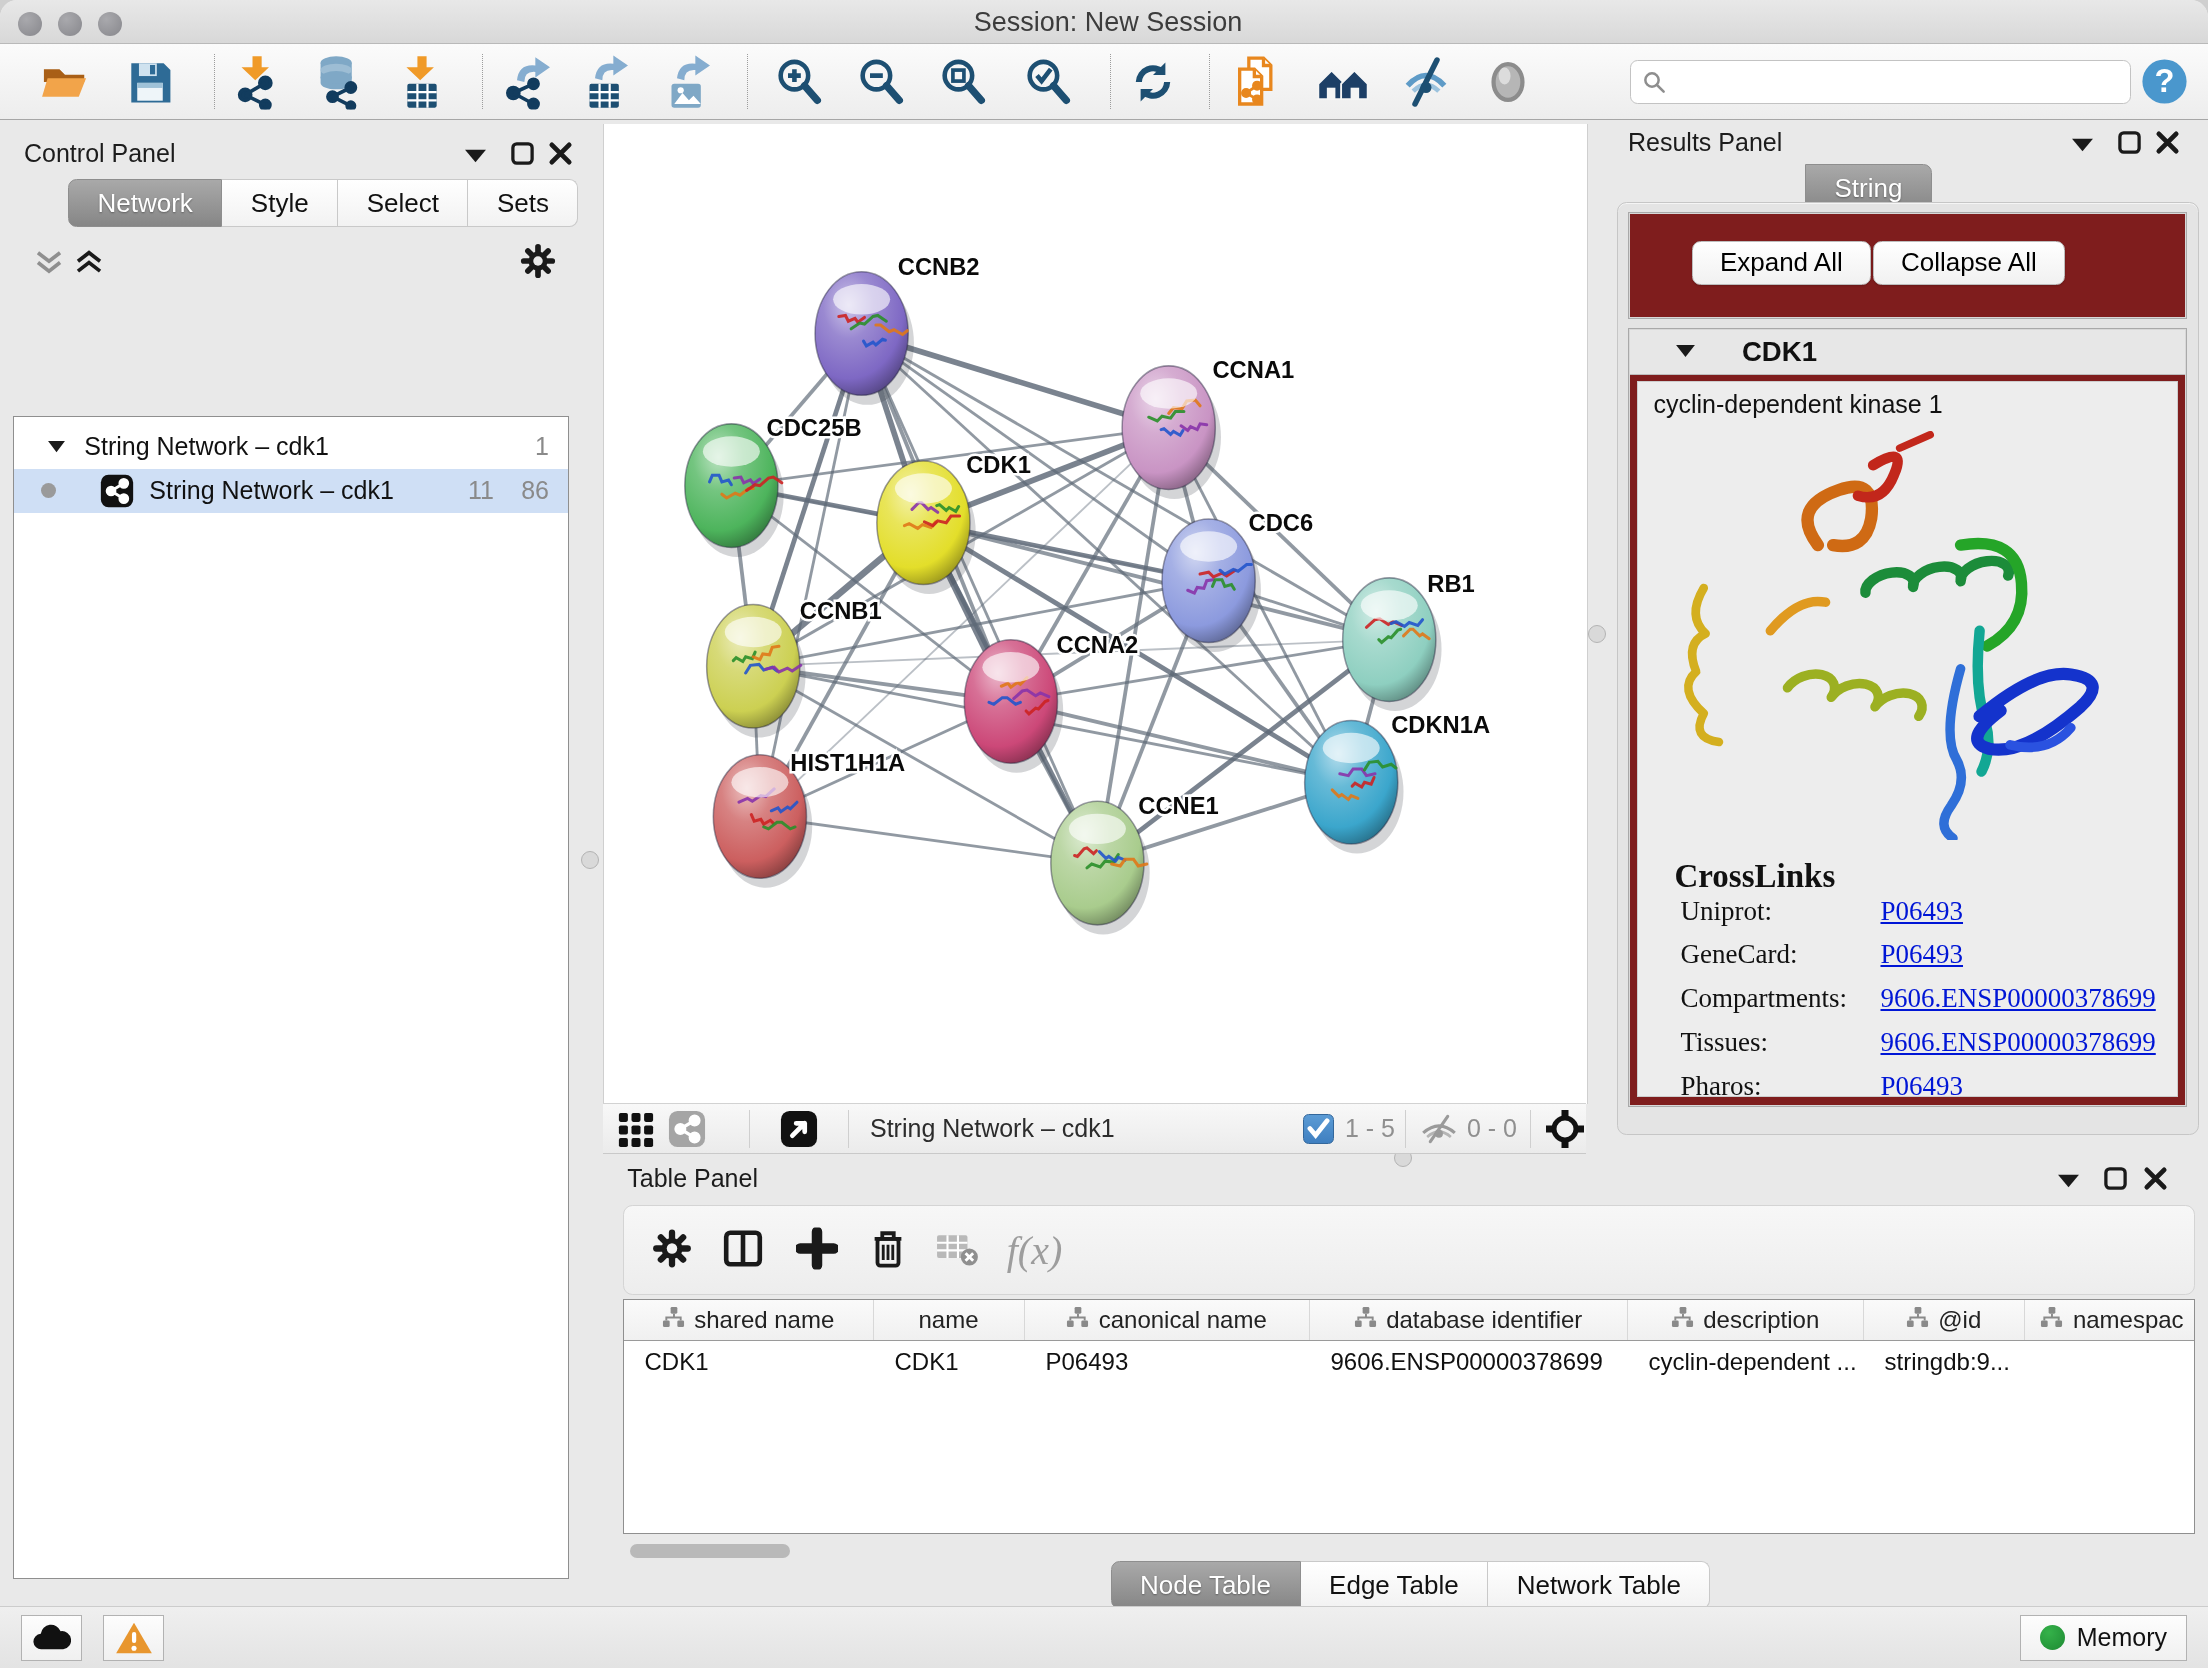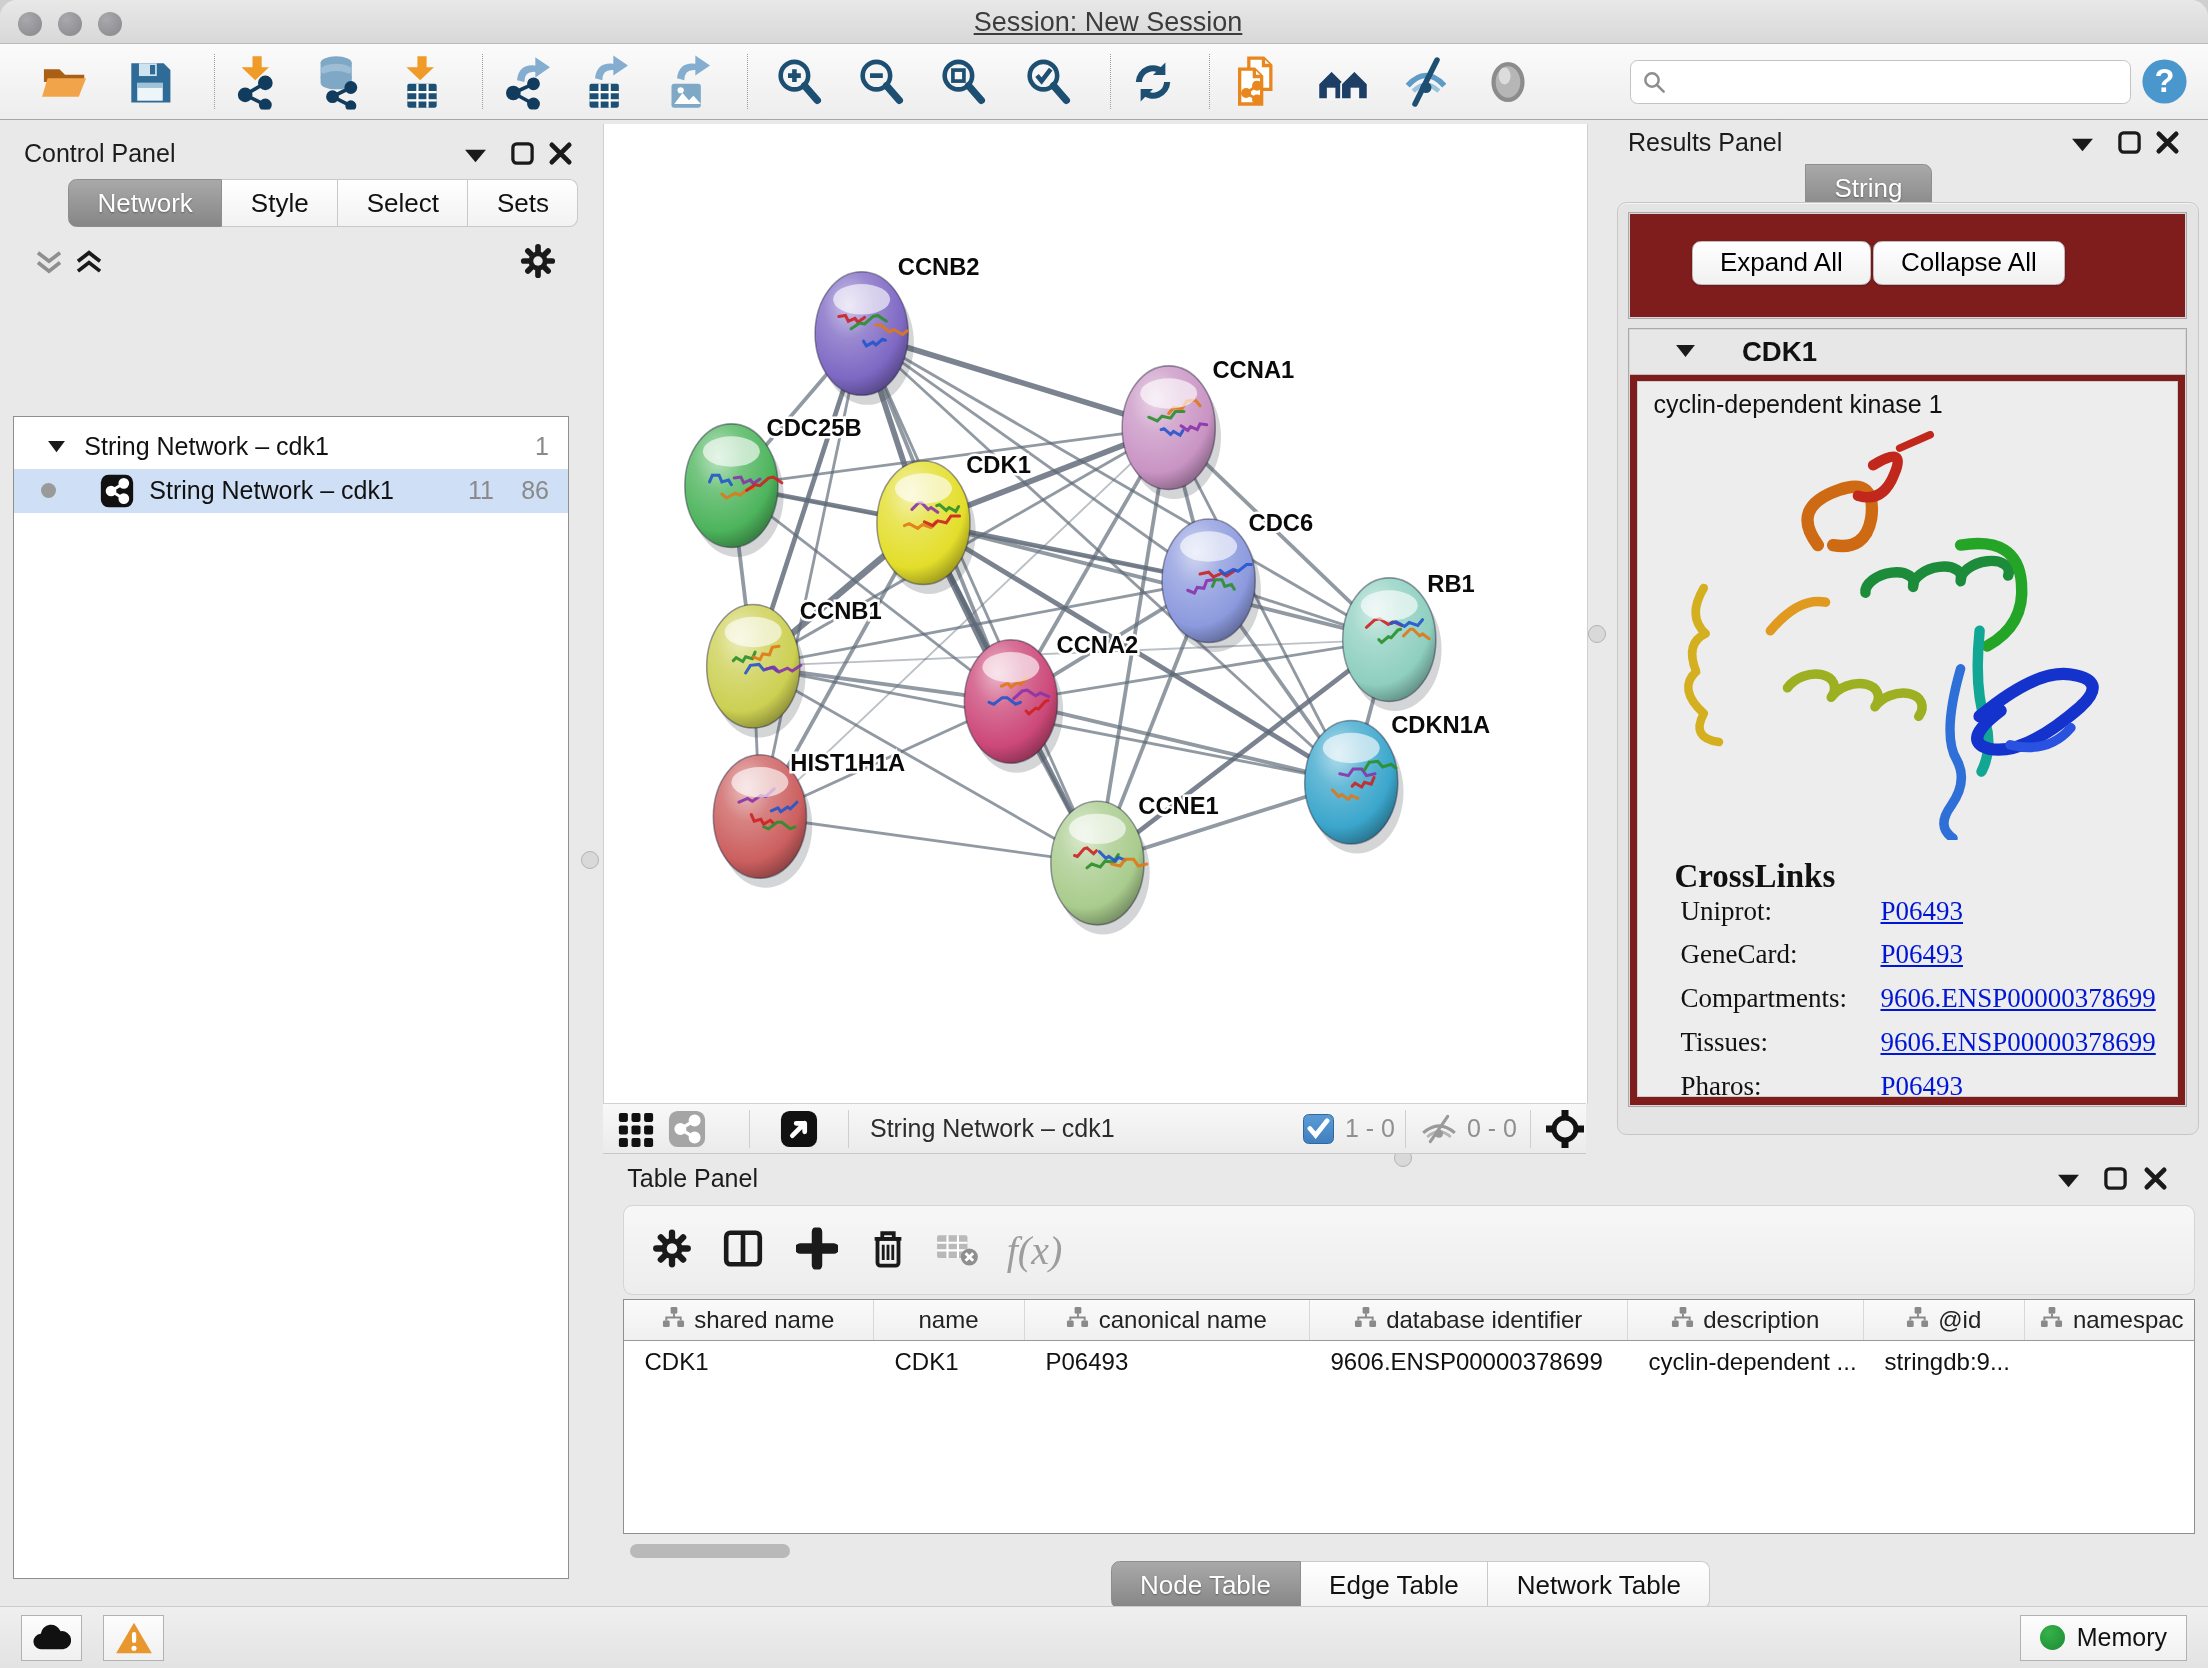--- a/index.html
+++ b/index.html
@@ -3,21 +3,21 @@
 <meta charset="utf-8">
 <style>
   html,body{margin:0;padding:0;background:#cfcfcf;}
   .window{position:relative;width:2208px;height:1668px;background:#e9e9e9;overflow:hidden;
           font-family:"Liberation Sans",sans-serif;color:#111;border-radius:17px 17px 0 0;}
   
   .titlebar{position:absolute;left:0;top:0;right:0;height:43px;background:linear-gradient(#e8e8e8,#d8d8d8);
             border-bottom:1px solid #b9b9b9;border-radius:17px 17px 0 0;}
   .tl-dot{position:absolute;top:12.4px;width:24px;height:24px;border-radius:50%;
           background:radial-gradient(circle at 35% 30%,#a9a9ad,#87878c);}
-  .win-title{position:absolute;left:8px;right:0;top:6.7px;text-align:center;font-size:27px;color:#3c3c3c;text-decoration:underline;}
+  .win-title{position:absolute;left:8px;right:0;top:6.7px;text-align:center;font-size:27px;color:#3c3c3c;}
   
   .toolbar{position:absolute;left:0;top:44px;right:0;height:75px;background:linear-gradient(#fbfbfb,#ededed);
            border-bottom:1px solid #a6a6a6;}
   .tbtn{position:absolute;top:50%;transform:translate(-50%,-50%);width:65px;height:65px;display:flex;
         align-items:center;justify-content:center;}
   .tdiv{position:absolute;top:9.5px;height:55px;border-left:1.9px dotted #9c9c9c;}
   .search-field{position:absolute;left:1630px;top:16px;width:476px;height:42px;background:#fff;
                 border:1px solid #c3c3c3;border-radius:7.6px;display:flex;align-items:center;padding:0 11.4px;}
   .search-field input{border:none;outline:none;font-size:23px;flex:1;background:transparent;
                       font-family:"Liberation Sans",sans-serif;margin-left:9.5px;}
@@ -599,21 +599,21 @@
       <rect x="1" y="1" width="38" height="38" rx="9" fill="#111"></rect>
       <path d="M13 27 26 14M26 14h-9M26 14v9" stroke="#fff" stroke-width="5" fill="none" stroke-linecap="round" stroke-linejoin="round"></path>
       </svg>
     <div class="nb-div" style="left:245px"></div>
     <div class="nb-txt" style="left:267px">String Network – cdk1</div>
     <div class="checkbox" style="left:700px">
       <svg width="23" height="21" viewBox="0 0 24 22">
           <path d="M3 11l6 7L21 3" stroke="#fff" stroke-width="5" fill="none" stroke-linecap="round"></path>
         </svg>
     </div>
-    <div class="nb-txt nb-gray" style="left:742px">1 - 0</div>
+    <div class="nb-txt nb-gray" style="left:742px">1 - 5</div>
     <div class="nb-div" style="left:802px"></div>
     <svg style="position:absolute;left:816px;top:9.5px" width="40" height="30" viewBox="0 0 50 38">
       <path d="M5 24 Q25 6 45 24" fill="none" stroke="#9a9a9a" stroke-width="4"></path>
       <path d="M10 29 Q25 16 40 29" fill="none" stroke="#b5b5b5" stroke-width="3.4"></path>
       <circle cx="25" cy="25" r="5" fill="#9a9a9a"></circle>
       <path d="M36 3 14 35" stroke="#9a9a9a" stroke-width="4" stroke-linecap="round"></path>
       </svg>
     <div class="nb-txt nb-gray" style="left:864px">0 - 0</div>
     <div class="nb-div" style="left:927px"></div>
     <svg style="position:absolute;left:942px;top:4.8px" width="40" height="40" viewBox="0 0 40 40">

